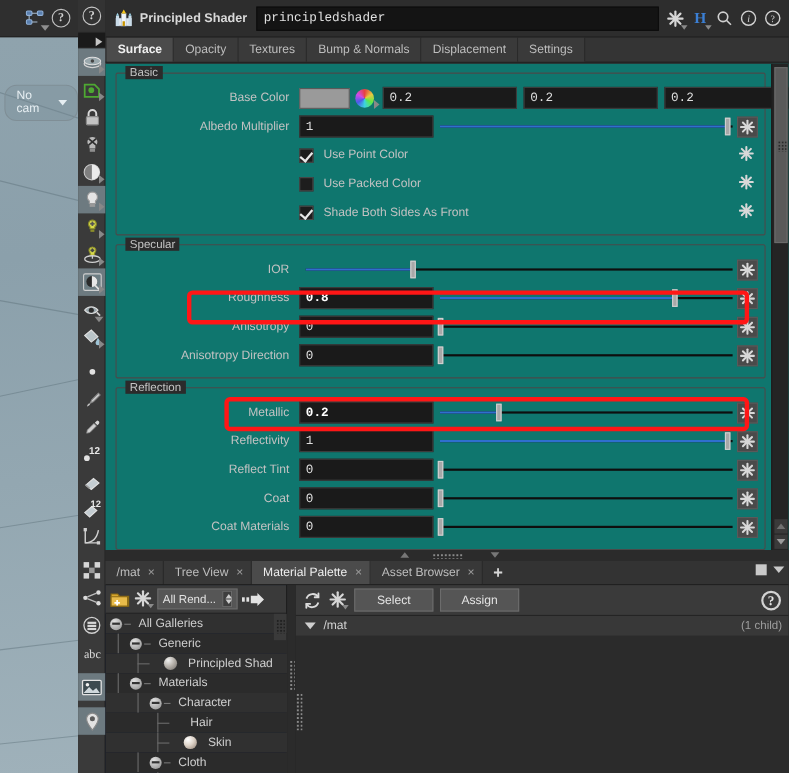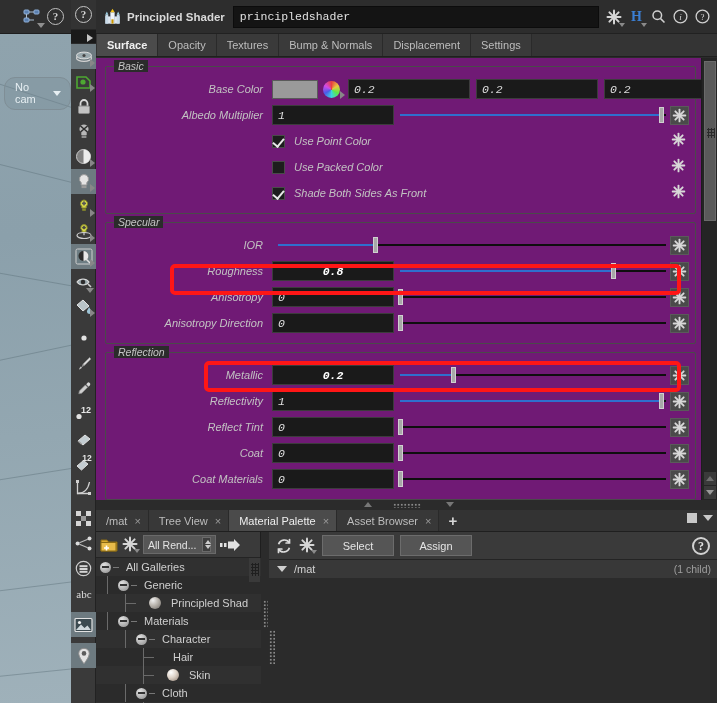--- a/index.html
+++ b/index.html
@@ -108,21 +108,21 @@
   }
   .tab {
     padding: 0 10px; display: flex; align-items: center;
     font-size: 11px; color: #bdbdbd; background: #3a3a3a;
     border-right: 1px solid #2a2a2a;
   }
   .tab.active { background: #4b4b4b; color: #f0f0f0; font-weight: bold; }
 
   .pbody {
     position: absolute; left: 0; top: 58px; width: 621px; height: 442px;
-    background: #701a75; overflow: hidden; font-style: italic;
+    background: #0f766e; overflow: hidden;
   }
   .pscroll {
     position: absolute; right: 0; top: 0; width: 16px; height: 442px;
     background: #242424; border-left: 1px solid #1d1d1d;
   }
   .pscroll .thumb {
     position: absolute; left: 2px; top: 3px; width: 12px; height: 160px;
     background: #5a5a5a; border: 1px solid #6a6a6a;
   }
   .pscroll .thumb::after {
@@ -153,21 +153,21 @@
   .plabel {
     width: 160px; text-align: right; padding-right: 9px;
     font-size: 11px; color: #c2c2c2; white-space: nowrap; flex: 0 0 auto;
   }
   .pfield {
     width: 84px; height: 20px; background: #1a1a1a; border: 1px solid #3c3c3c;
     color: #dedede; font-family: "Liberation Mono", monospace; font-size: 11.5px;
     display: flex; align-items: center; padding: 0 5px; flex: 0 0 auto;
   }
   .pfield.wide { width: 122px; }
-  .pfield.bold { font-weight: bold; color: #ffffff; justify-content: center; }
+  .pfield.bold { font-weight: bold; color: #ffffff; }
   .slider { position: relative; flex: 1 1 auto; height: 20px; margin: 0 4px 0 6px; }
   .slider .trk {
     position: absolute; left: 0; right: 0; top: 9px; height: 2px; background: #0e0e0e;
   }
   .slider .fil { position: absolute; left: 0; top: 9px; height: 2px; background: #2f6fce; }
   .slider .hdl {
     position: absolute; top: 2px; width: 5px; height: 16px;
     background: #a8a8a8; border: 1px solid #d0d0d0;
   }
   .gear { width: 18px; height: 18px; flex: 0 0 auto; position: relative; }

